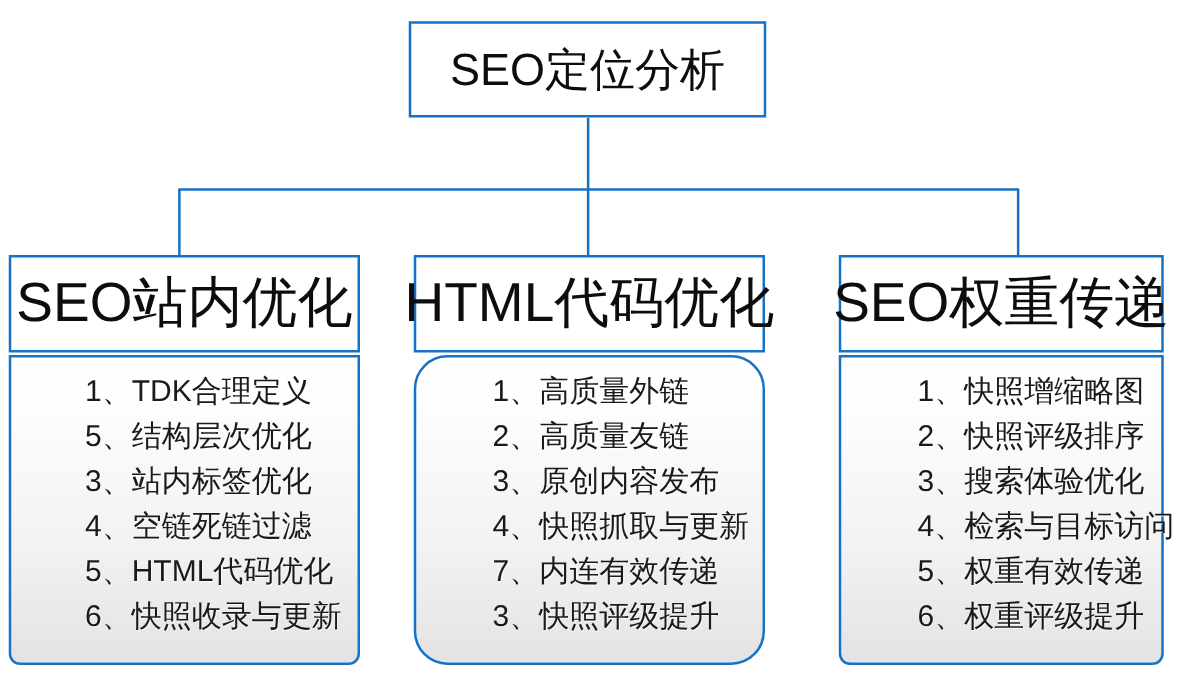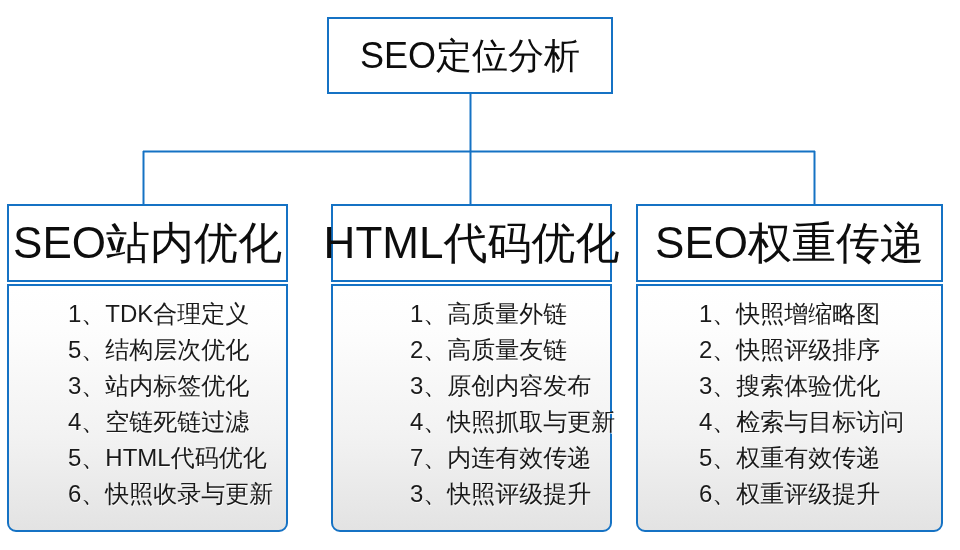--- a/index.html
+++ b/index.html
@@ -55,21 +55,21 @@
     white-space: nowrap;
   }
 
   
   .column {
     position: absolute;
     top: 204px;
   }
   .column-1 { left: 7px;   width: 281px; }
   .column-2 { left: 331px; width: 281px; }
-  .column-3 { left: 636px; width: 307px; }
+  .column-3 { left: 671px; width: 260px; }
 
   .column-header {
     box-sizing: border-box;
     width: 100%;
     height: 78px;
     border: 2px solid #1572c4;
     background: #ffffff;
     display: flex;
     align-items: center;
     justify-content: center;
@@ -88,21 +88,21 @@
     margin-top: 2px;
     border: 2px solid #1572c4;
     border-radius: 0 0 9px 9px;
     background: linear-gradient(to bottom, #ffffff 0%, #fdfdfd 18%, #f2f2f2 62%, #e3e3e3 100%);
     padding: 10px 0 0 0;
     display: flex;
     flex-direction: column;
     align-items: flex-start;
   }
   .column-1 .column-body { padding-left: 22px; }
-  .column-2 .column-body { padding-left: 40px; }
+  .column-2 .column-body { padding-left: 24px; border-radius: 27px; }
   .column-3 .column-body { padding-left: 24px; }
 
   .list-item {
     font-size: 24px;
     line-height: 36px;
     color: #1a1a1a;
     white-space: nowrap;
     text-shadow: 0.6px 0.6px 0.6px rgba(255,255,255,0.85);
     margin-left: 37px;
   }

